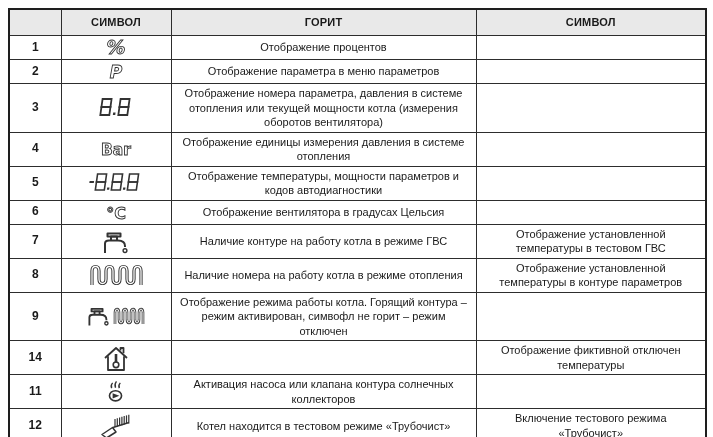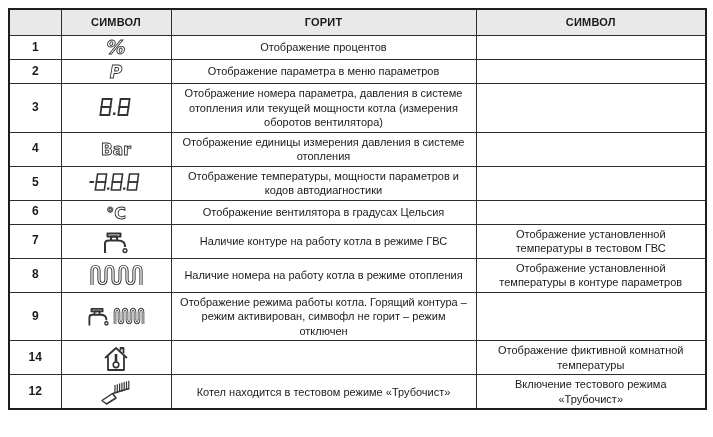--- a/index.html
+++ b/index.html
@@ -171,23 +171,35 @@
         <g fill="none" stroke="#333" stroke-width="1.8" stroke-linejoin="round">
           <path d="M3 14 L14 4 L25 14"></path>
           <path d="M6 12.2 L6 26 L22 26 L22 12.2"></path>
           <path d="M18.5 6.5 L18.5 4 L21.5 4 L21.5 9.3"></path>
         </g>
         <line x1="14" y1="10" x2="14" y2="18.5" stroke="#333" stroke-width="2.6"></line>
         <circle cx="14" cy="20.8" r="2.8" fill="none" stroke="#333" stroke-width="1.6"></circle>
       </svg>
     </td>
     <td class="lit"></td>
-    <td class="blk">Отображение фиктивной комнатной температуры</td>
-  </tr>
-
+    <td class="blk">Отображение фиктивной отключен температуры</td>
+  </tr>
+
+  <tr class="h22">
+    <td class="num">11</td>
+    <td class="sym">
+      <svg width="22" height="23" viewBox="0 0 22 24">
+        <path d="M6.5 8.5 Q5 5.5 7.5 3 M10.5 8 Q9 4.5 11.5 1.5 M14.5 8.5 Q13 5.5 15.5 3" fill="none" stroke="#333" stroke-width="1.4"></path>
+        <ellipse cx="10.5" cy="16.5" rx="6.3" ry="5.3" fill="none" stroke="#333" stroke-width="1.7"></ellipse>
+        <path d="M7.5 13.7 L14.5 16.5 L7.5 19.3 Z" fill="#333"></path>
+      </svg>
+    </td>
+    <td class="lit">Активация насоса или клапана контура солнечных коллекторов</td>
+    <td class="blk"></td>
+  </tr>
 
   <tr class="h30">
     <td class="num">12</td>
     <td class="sym">
       <svg width="32" height="26" viewBox="0 0 32 26">
         <path d="M2 21.5 L12.5 14.5 L16 19 L6.5 25 Z" fill="none" stroke="#333" stroke-width="1.5" stroke-linejoin="round"></path>
         <path d="M13 14.5 L29 9.5" stroke="#333" stroke-width="1.5" fill="none"></path>
         <g stroke="#333" stroke-width="1.2">
           <line x1="15" y1="14" x2="15" y2="6"></line>
           <line x1="17.3" y1="13.4" x2="17.3" y2="5.2"></line>

